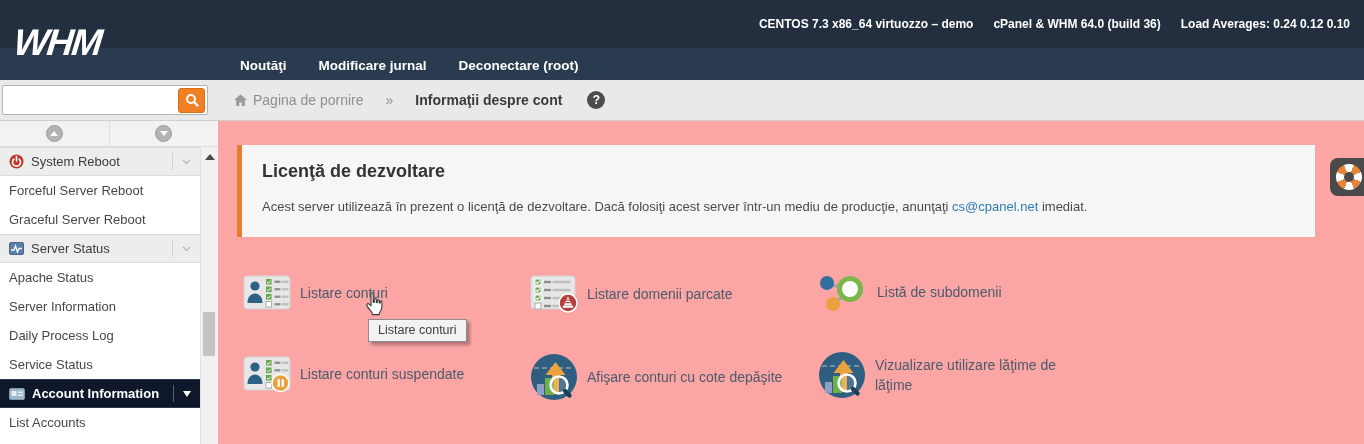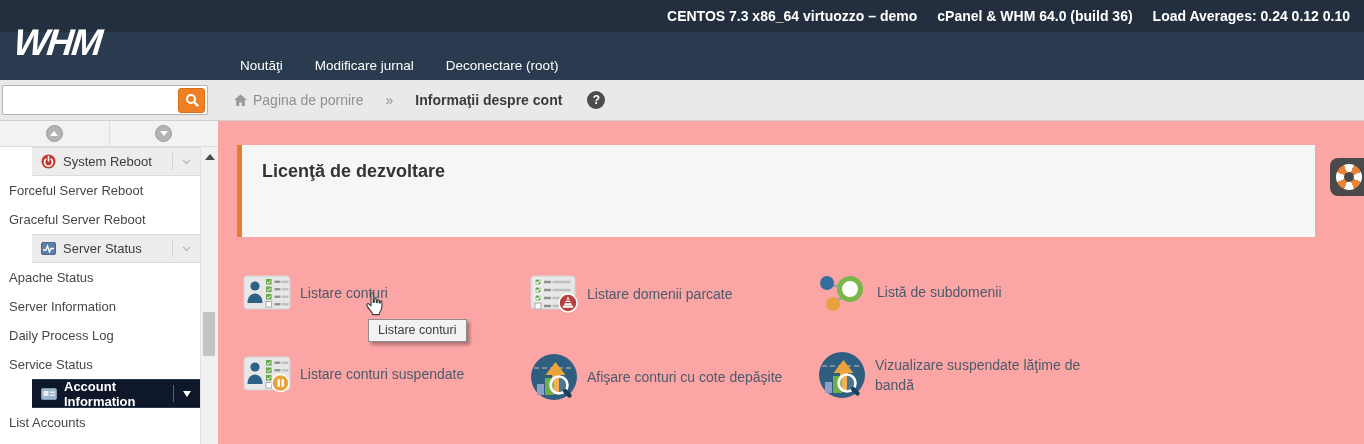--- a/index.html
+++ b/index.html
@@ -2,28 +2,28 @@
 <html><head>
 <meta charset="utf-8">
 <style>
   * { margin:0; padding:0; box-sizing:border-box; }
   html,body { background:#fff; }
   body { width:1364px; height:444px; position:relative; overflow:hidden;
          font-family:"Liberation Sans", sans-serif; }
 
   
   .masthead { position:absolute; top:0; left:0; right:0; height:80px; background:#2b3b4f; }
-  .topstrip { height:32px; background:#232f3e; display:flex; align-items:center;
+  .topstrip { height:48px; background:#232f3e; display:flex; align-items:center;
               justify-content:flex-end; gap:20px; padding-right:14px; color:#fff;
-              font-size:14px; font-weight:600; }
+              font-size:12px; font-weight:600; }
   .logo { position:absolute; left:14px; top:22px; color:#fff; font-size:37px;
           font-weight:bold; font-style:italic; letter-spacing:-2px; transform:skewX(-6deg); }
   .nav { position:absolute; left:240px; top:32px; height:48px; display:flex;
          align-items:center; gap:32px; }
-  .nav a { color:#fff; font-size:13.5px; font-weight:400; text-decoration:none; cursor:pointer;margin-top:18px; }
+  .nav a { color:#fff; font-size:13.5px; font-weight:700; text-decoration:none; cursor:pointer;margin-top:18px; }
 
   
   .crumbbar { position:absolute; top:80px; left:0; right:0; height:41px;
               background:#e9e9e9; border-bottom:1px solid #d0d0d0; }
   .searchbox { position:absolute; left:2px; top:5px; width:206px; height:30px;
                background:#fff; border:1px solid #b4b4b4; border-radius:2px;
                display:flex; align-items:center; }
   .searchbox input { flex:1; min-width:0; border:none; outline:none; height:100%;
                      padding:0 7px; font-size:13px; background:transparent; }
   .searchbtn { flex:none; width:27px; height:25px; margin-right:2px; background:#ef8023;
@@ -47,21 +47,21 @@
   .roundbtn { width:17px; height:17px; border-radius:50%; background:#b3b3b3;
               border:1px solid #9d9d9d; display:flex; align-items:center; justify-content:center; }
   .tri-up { width:0; height:0; border-left:4px solid transparent; border-right:4px solid transparent;
             border-bottom:5px solid #fff; }
   .tri-down { width:0; height:0; border-left:4px solid transparent; border-right:4px solid transparent;
               border-top:5px solid #fff; }
   .menu { position:absolute; top:26px; left:0; width:200px; }
   .menu-row { height:29px; display:flex; align-items:center; padding-left:9px;
               font-size:13px; cursor:pointer; }
   .menu-header { background:#ededed; border-top:1px solid #dcdcdc; border-bottom:1px solid #dcdcdc;
-                 color:#3b3b3b;margin-left:32px; }
+                 color:#3b3b3b; }
   .menu-header .hicon { margin-right:7px; display:flex; }
   .hdr-chev { margin-left:auto; border-left:1px solid #d2d2d2; padding:0 9px; height:17px;
               display:flex; align-items:center; }
   .menu-link { color:#474747; }
   .menu-active { background:#0f172a; color:#fff; font-weight:bold;
                  border-top-color:#2a3a4d; border-bottom-color:#2a3a4d; }
   .menu-active .hdr-chev { border-left-color:#55657a; }
   .tri-down-w { width:0; height:0; border-left:4px solid transparent; border-right:4px solid transparent;
                 border-top:6px solid #fff; }
   .scrollbar { position:absolute; top:26px; right:0; bottom:0; width:18px;
@@ -218,20 +218,21 @@
   <div class="scrollbar">
     <div class="sb-arrow"></div>
     <div class="sb-thumb"></div>
   </div>
 </div>
 
 <div class="content">
 
   <div class="license">
     <h1>Licenţă de dezvoltare</h1>
+    <p><span>Acest server utilizează în prezent o licenţă de dezvoltare. Dacă folosiţi acest server într-un mediu de producţie, anunţaţi </span><a>cs@cpanel.net</a><span> imediat.</span></p>
   </div>
 
   <div class="grid-item gi-0">
     <span style="display:flex">
       <svg width="48" height="36" viewBox="0 0 48 36">
         <rect x="1" y="1" width="46" height="33" rx="3" fill="#e7e7e7" stroke="#d2d2d2"></rect>
         <circle cx="12" cy="11" r="4.6" fill="#2e6186"></circle>
         <path d="M4.5 28 c0-6 3.4-9.5 7.5-9.5 s7.5 3.5 7.5 9.5 z" fill="#2e6186"></path>
         <g>
           <rect x="23" y="4" width="5.6" height="5.6" fill="#6aa84f"></rect>
@@ -346,21 +347,21 @@
       <svg width="48" height="48" viewBox="0 0 48 48">
         <circle cx="24" cy="24" r="23" fill="#2e5e80"></circle>
         <line x1="4" y1="15" x2="44" y2="15" stroke="#7d8ea0" stroke-width="2" stroke-dasharray="5 3"></line>
         <path d="M22 41 V22 h-6.5 l10-13 10 13 H29 v19 z" fill="#eda33c"></path>
         <rect x="7" y="31" width="7" height="11" fill="#8d9ec7"></rect>
         <rect x="15" y="25" width="9" height="17" fill="#6faf4a"></rect>
         <circle cx="29" cy="32" r="8.5" fill="rgba(255,255,255,0.15)" stroke="#fff" stroke-width="2.6"></circle>
         <line x1="35" y1="38" x2="39.5" y2="42.5" stroke="#1d3f5e" stroke-width="4.5" stroke-linecap="round"></line>
       </svg>
     </span>
-    <span class="gi-label">Vizualizare suspendate lăţime de bandă</span>
+    <span class="gi-label">Vizualizare utilizare lăţime de lăţime</span>
   </div>
 
   <div class="tooltip">Listare conturi</div>
   <div class="cursor">
     <svg width="21" height="26" viewBox="0 0 21 26">
       <path d="M7 3 c0-1.6 2.2-1.6 2.2 0 V11.5 l1.1 -0.2 V8.6 c0-1.4 2-1.4 2 0 V11.6 l1 -0.1 V9.8 c0-1.3 1.9-1.3 1.9 0 V12 l1 -0.05 v-0.9 c0-1.2 1.7-1.2 1.7 0 v4.8 c0 2.3-1 3.9-1.9 5.2 -0.5 0.8-0.8 1.5-0.8 2.6 H8.6 c0-1.1-0.4-1.8-1.1-2.8 C6.2 19.2 4 16.6 3 14.9 c-0.9-1.5 0.9-2.9 2.1-1.8 L7 14.8 Z" fill="#fff" stroke="#3a3a3a" stroke-width="1.1" stroke-linejoin="round"></path>
     </svg>
   </div>
 </div>
 

